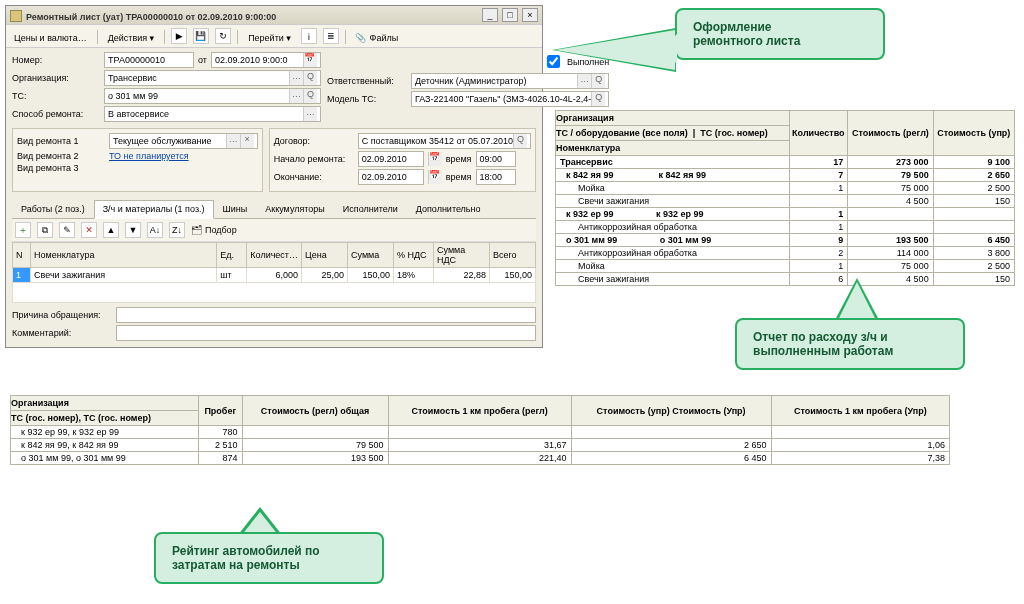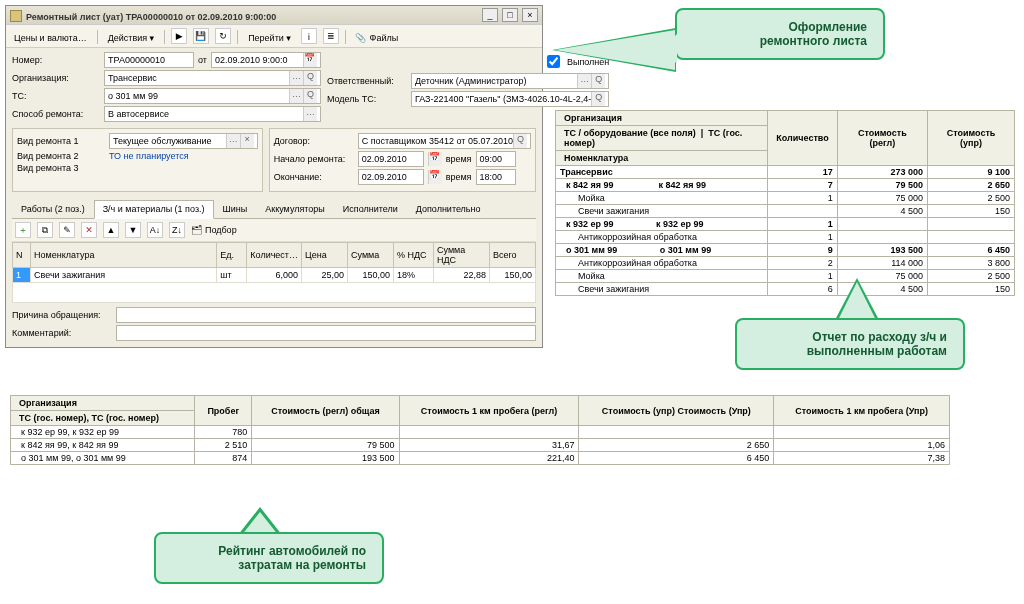--- a/index.html
+++ b/index.html
@@ -15,47 +15,47 @@
   .form { padding: 4px 6px; }
   .row { display: flex; align-items: center; margin-bottom: 2px; gap: 4px; }
   .lbl { width: 88px; }
   .lbl2 { width: 80px; }
   .inp { background: #fff; border: 1px solid #b8b4a4; padding: 1px 3px; height: 16px; display: flex; align-items: center; }
   .inp.sel { position: relative; }
   .selbtn { width: 14px; height: 14px; border-left: 1px solid #ccc; text-align: center; line-height: 11px; color: #666; background: #eee; }
   .two-col { display: flex; gap: 6px; }
   .col { flex: 1; }
   .fieldset { border: 1px solid #c8c4b4; margin: 4px 0; padding: 4px; background: #f5f3ea; }
-  .link { color: #0645ad; cursor: pointer; text-align: right; }
+  .link { color: #0645ad; text-decoration: underline; cursor: pointer; text-align: right; }
   .tabs { display: flex; border-bottom: 1px solid #b8b4a4; margin-top: 4px; }
   .tab { padding: 3px 8px; border: 1px solid transparent; cursor: pointer; }
   .tab.active { background: #fff; border: 1px solid #b8b4a4; border-bottom: 1px solid #fff; margin-bottom: -1px; }
   .subtool { display: flex; gap: 6px; padding: 3px; background: #f5f3ea; border-bottom: 1px solid #ddd; align-items: center; }
   .ibtn { width: 16px; height: 16px; border: 1px solid #ccc; background: #fff; cursor: pointer; display: flex; align-items: center; justify-content: center; }
   table.grid { width: 100%; border-collapse: collapse; background: #fff; }
   table.grid th { background: #f0eee3; border: 1px solid #c8c4b4; padding: 2px 3px; font-weight: normal; text-align: left; }
   table.grid td { border: 1px solid #e0ddd0; padding: 2px 3px; }
   .num { text-align: right; }
   .totals { display: flex; justify-content: flex-end; gap: 40px; padding: 4px 8px; font-weight: bold; border-top: 1px solid #ccc; background: #f5f3ea; }
   .bottom-btns { display: flex; justify-content: flex-end; gap: 4px; padding: 4px; border-top: 1px solid #ccc; background: #f0eee3; }
   .bot-btn { padding: 2px 8px; border: 1px solid #999; background: #eee; cursor: pointer; }
-  .callout { position: absolute; background: #d4efdf; border: 2px solid #27ae60; border-radius: 8px; padding: 10px 16px; font-size: 12px; font-weight: bold; color: #145a32; text-align: right; }
+  .callout { position: absolute; background: #d4efdf; border: 2px solid #27ae60; border-radius: 8px; padding: 10px 16px; font-size: 12px; font-weight: bold; color: #145a32; text-align: left; }
   .callout::after { content: ''; position: absolute; width: 0; height: 0; }
   .c1 { left: 675px; top: 8px; width: 210px; }
   .c1::after { left: -30px; top: 50%; border: 15px solid transparent; border-right-color: #d4efdf; }
   .c1-tail { position: absolute; left: 555px; top: 30px; width: 0; height: 0; border-top: 20px solid transparent; border-bottom: 20px solid transparent; border-right: 120px solid #d4efdf; }
   .c1-tail-b { position: absolute; left: 552px; top: 28px; width: 0; height: 0; border-top: 22px solid transparent; border-bottom: 22px solid transparent; border-right: 124px solid #27ae60; }
   .c2 { left: 735px; top: 318px; width: 230px; }
   .c2-tail-b { position: absolute; left: 835px; top: 278px; width: 0; height: 0; border-left: 22px solid transparent; border-right: 22px solid transparent; border-bottom: 42px solid #27ae60; }
   .c2-tail { position: absolute; left: 838px; top: 282px; width: 0; height: 0; border-left: 19px solid transparent; border-right: 19px solid transparent; border-bottom: 38px solid #d4efdf; }
   .c3 { left: 154px; top: 532px; width: 230px; }
   .c3-tail-b { position: absolute; left: 238px; top: 507px; width: 0; height: 0; border-left: 22px solid transparent; border-right: 22px solid transparent; border-bottom: 28px solid #27ae60; }
   .c3-tail { position: absolute; left: 241px; top: 512px; width: 0; height: 0; border-left: 19px solid transparent; border-right: 19px solid transparent; border-bottom: 24px solid #d4efdf; }
   table.report { border-collapse: collapse; position: absolute; font-size: 9px; }
-  table.report th { background: #f0f0e4; border: 1px solid #b8b4a4; padding: 2px 8px; font-weight: bold; }
+  table.report th { background: #f0f0e4; border: 1px solid #b8b4a4; padding: 2px 0; font-weight: bold; }
   table.report td { border: 1px solid #b8b4a4; padding: 1px 4px; }
   .report1 { left: 555px; top: 110px; width: 460px; }
   .report1 .hdr { text-align: left; font-weight: bold; }
   .report2 { left: 10px; top: 395px; width: 940px; }
   .report2 th, .report2 td { padding: 2px 6px; }
   .indent1 { padding-left: 10px !important; }
   .indent2 { padding-left: 22px !important; }
   .rowsel { background: #3399ff; color: #fff; }
   .green { color: #2a7a2a; }
   .red { color: #b03030; }

